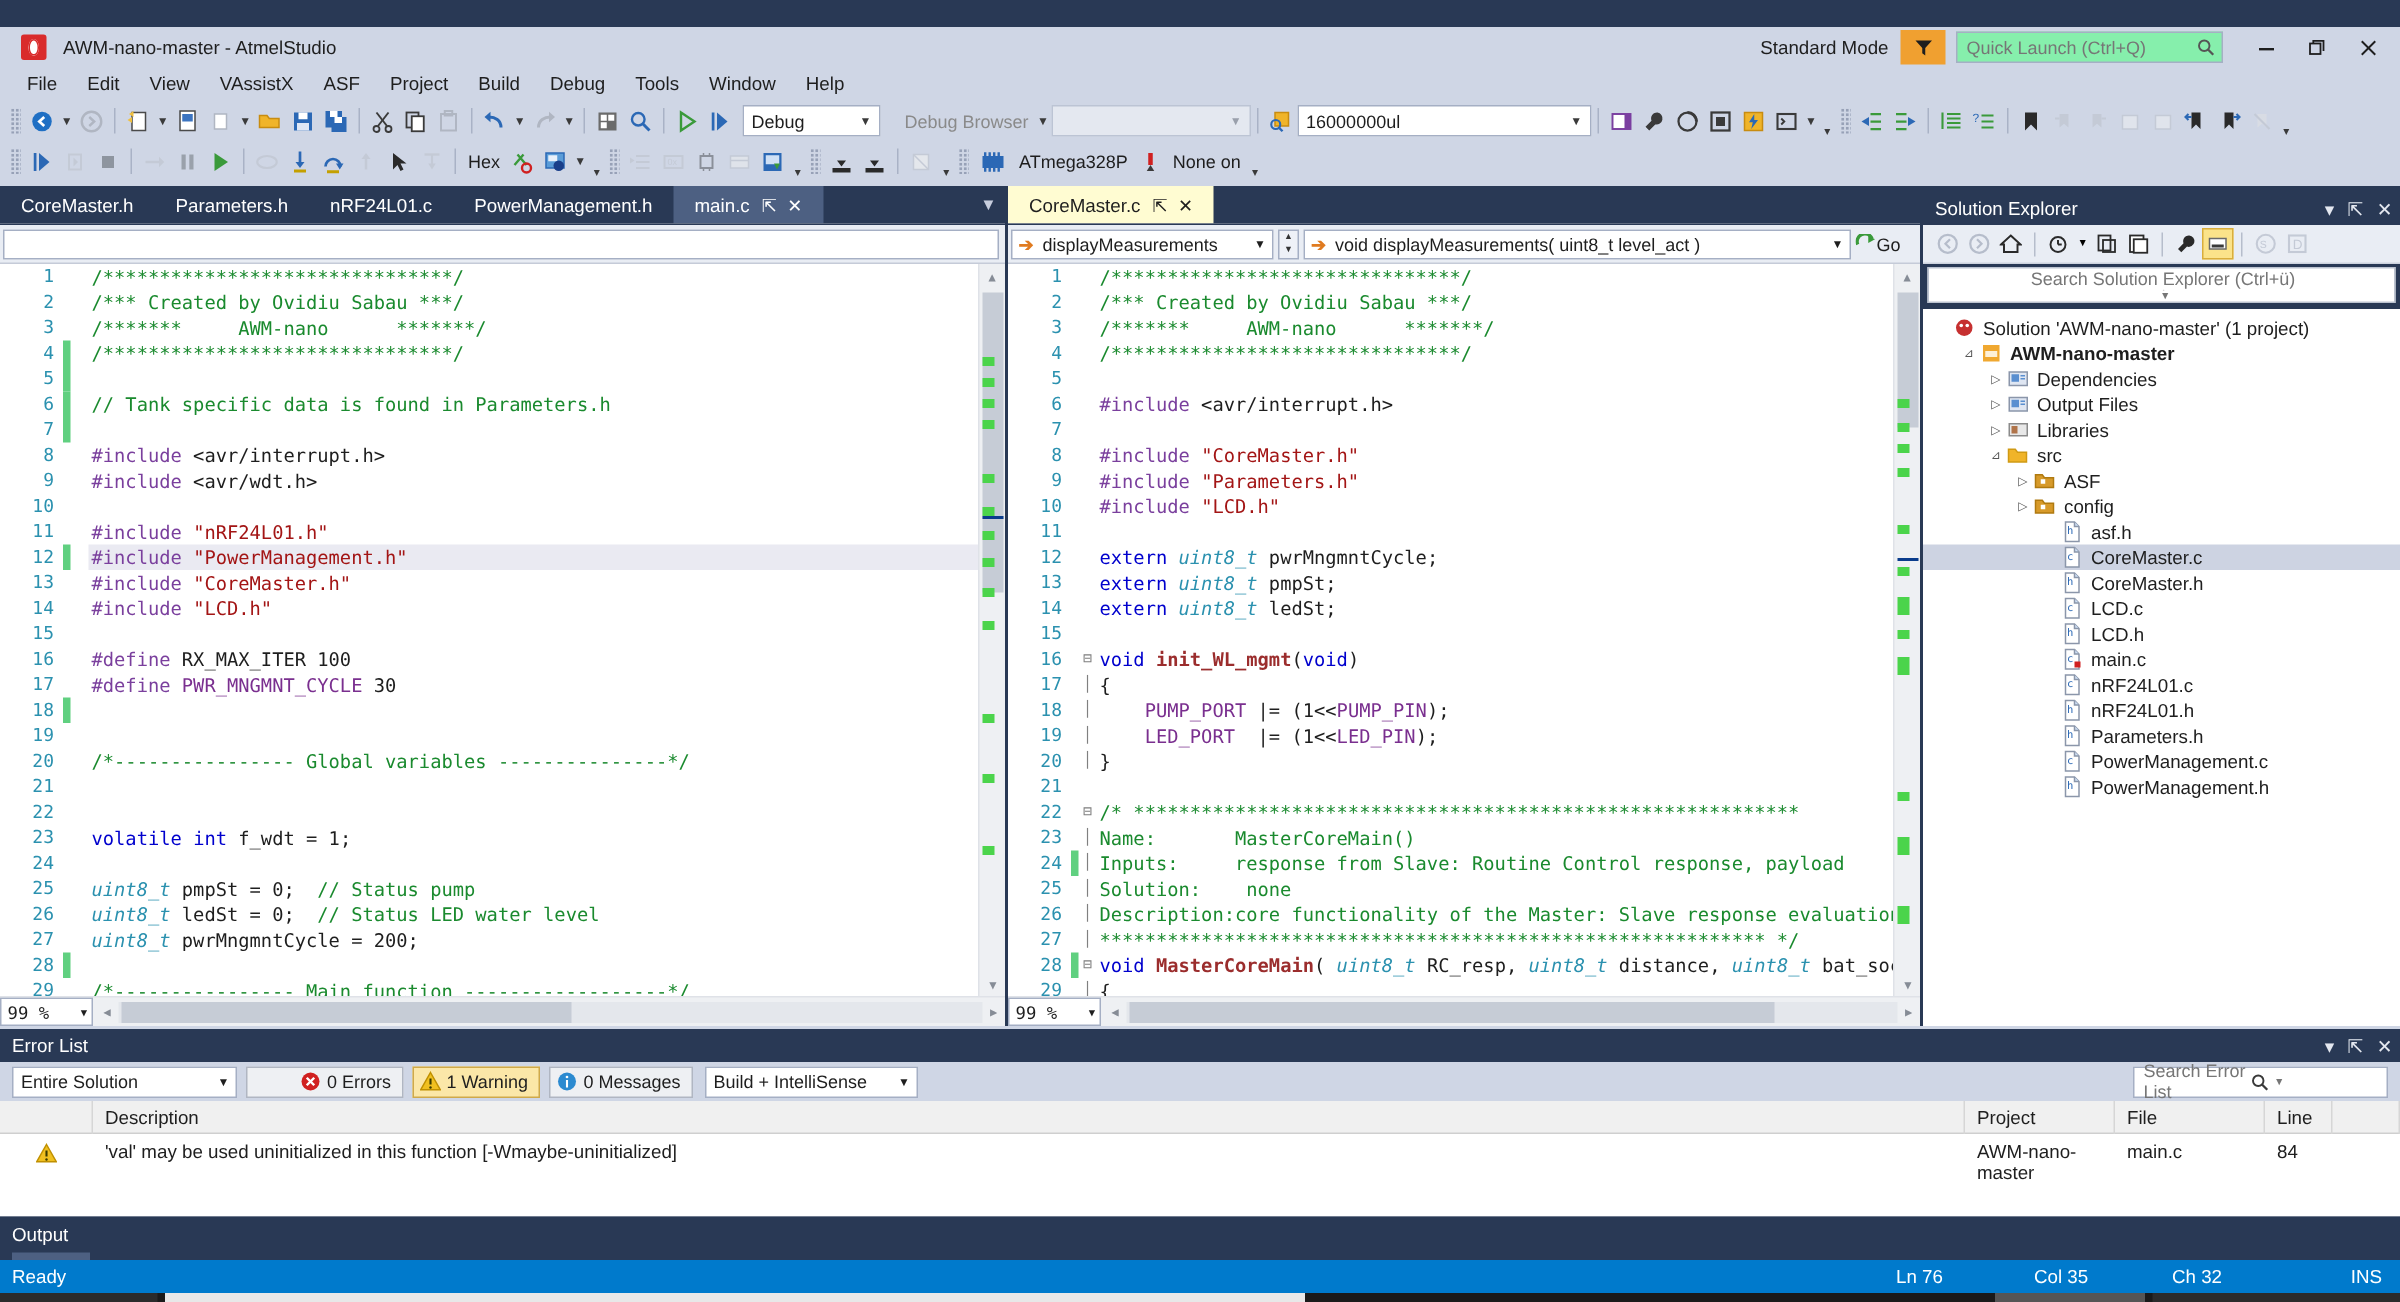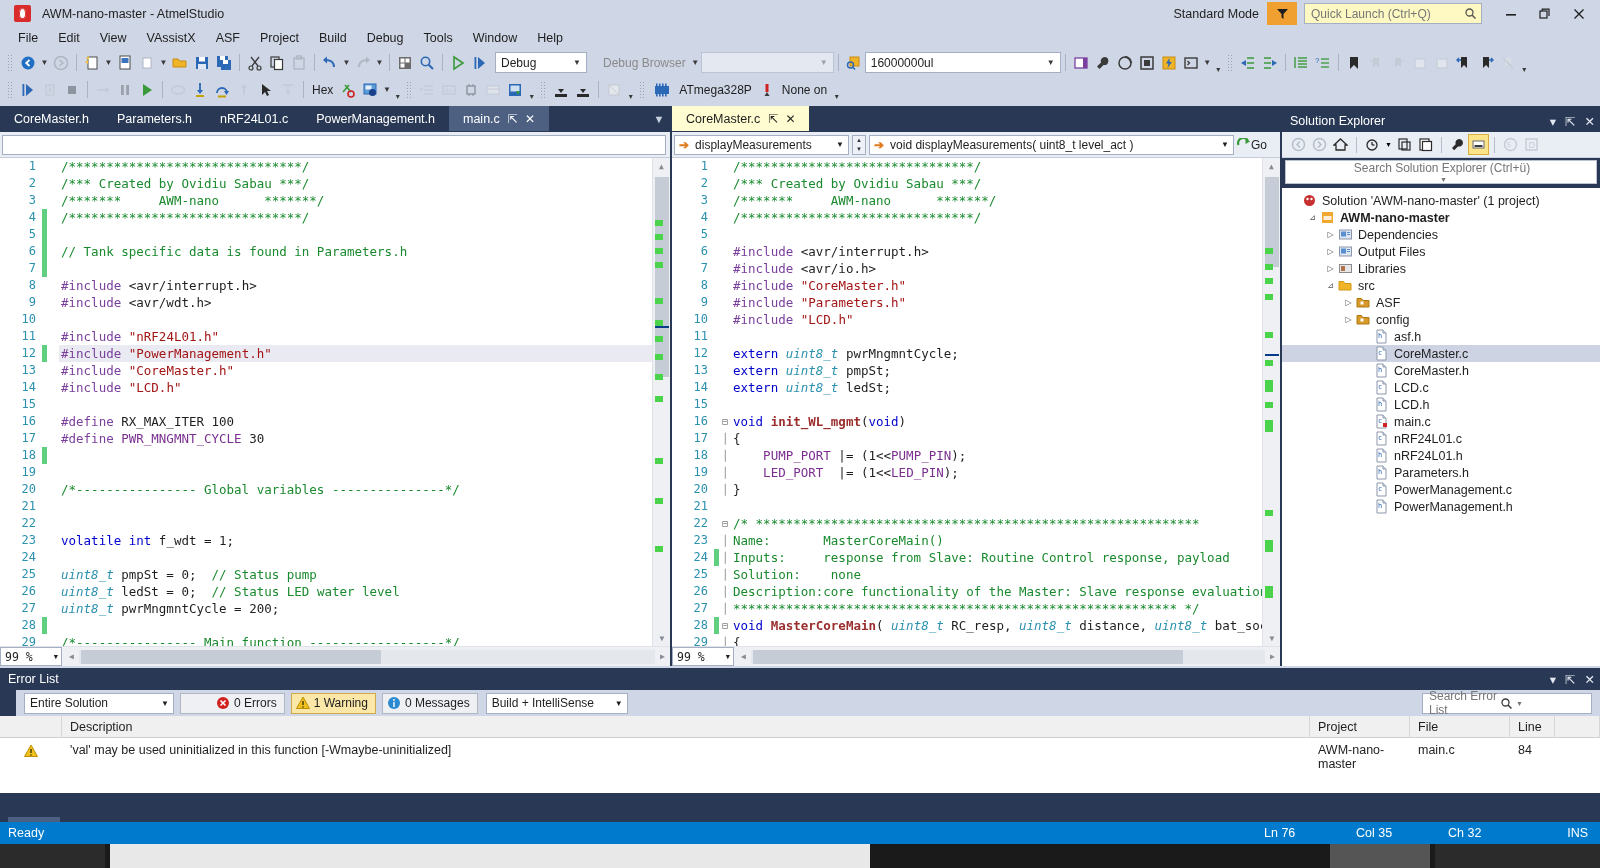--- a/index.html
+++ b/index.html
@@ -9,40 +9,41 @@
     font-size: 12px;
     background: #293955;
     overflow: hidden;
   }
   #app { position: relative; width: 1600px; height: 868px; background: #cfd6e5; }
 
   
   .titlebar {
     height: 27px; background: #cfd6e5; display: flex; align-items: center;
     position: relative;
+    margin-top: 18px;
   }
   .app-logo {
     width: 17px; height: 17px; margin-left: 14px; margin-right: 11px;
     background: #d92b2b; border-radius: 2px; position: relative;
     display:flex; align-items:center; justify-content:center;
   }
   .app-logo::after {
     content:""; width:7px; height:11px; background:#fff; border-radius:50% 50% 45% 45%;
     box-shadow: inset 0 0 0 1px #d92b2b;
   }
   .title-text { font-size: 12.5px; color: #1e1e1e; }
   .title-right { position: absolute; right: 0; top: 0; height: 27px; display:flex; align-items:center; }
   .std-mode { font-size: 12.5px; color: #1e1e1e; margin-right: 8px; }
   .mode-badge {
     width: 30px; height: 23px; background: #f0a030; display:flex;
     align-items:center; justify-content:center; margin-right: 7px;
   }
   .mode-badge svg { display:block; }
   .quick-launch {
-    width: 178px; height: 21px; background: #fef9c3; border: 1px solid #a5afc4;
+    width: 178px; height: 21px; background: #86efac; border: 1px solid #a5afc4;
     display: flex; align-items: center; padding: 0 4px 0 6px; color: #767676;
     font-size: 12px; margin-right: 12px;
   }
   .quick-launch span { flex: 1; }
   .win-btn { width: 34px; height: 27px; display:flex; align-items:center; justify-content:center;
     color:#1e1e1e; font-size: 13px; }
   .win-btn:last-child { margin-right: 4px; }
 
   
   .menubar { height: 22px; background: #cfd6e5; display: flex; align-items: center; padding-left: 8px; }
@@ -162,21 +163,21 @@
      white-space:nowrap; }
   .tree-row.sel { background:#cdd3e2; }
   .tw { width:13px; flex:none; text-align:center; color:#575757; font-size:8px; }
   .ticon { width:17px; flex:none; display:flex; align-items:center; justify-content:center; margin-right:4px; }
   .bold { font-weight:bold; }
 
   
   .errlist { position:absolute; left:0; top:668px; width:1600px; height:125px; background:#293955; }
   .el-hdr { height:22px; display:flex; align-items:center; padding-left:8px; color:#fff; font-size:12.5px; }
   .el-hdr .ctl { margin-left:auto; display:flex; align-items:center; padding-right:5px; gap:9px; color:#e4e8f0; }
-  .el-tb { height:26px; background:#cfd6e5; display:flex; align-items:center; padding-left:8px;margin-left:16px; }
+  .el-tb { height:26px; background:#cfd6e5; display:flex; align-items:center; padding-left:8px; }
   .el-combo { height:21px; background:#fff; border:1px solid #a5afc4; display:flex; align-items:center;
      padding-left:5px; font-size:12px; color:#1e1e1e; }
   .el-combo .ar { margin-left:auto; margin-right:4px; font-size:8px; }
   .el-toggle { height:21px; background:#fbe7a8; border:1px solid #cfa94a; display:flex;
      align-items:center; padding:0 7px 0 4px; font-size:12px; color:#1e1e1e; margin-left:6px; gap:4px; }
   .el-search { height:21px; background:#fff; border:1px solid #a5afc4; display:flex;
      align-items:center; padding:0 4px 0 6px; font-size:12px; color:#767676; margin-left:auto; margin-right:8px; width:170px;}
   .el-search span { flex:1; }
   .el-grid { position:absolute; left:0; right:0; top:48px; bottom:0; background:#fff; }
   .el-colhdr { height:22px; background:#f0f0f0; display:flex; align-items:center;
@@ -818,21 +819,21 @@
           </div>
         </div>
         <div class="code-area" style="top:26px;">
           <div class="code-scroll" id="code-right">
               <div class="code-line"><div class="ln">1</div><div class="chg none"></div><div class="fold"></div><div class="code-text"><span class="cmt">/*******************************/</span></div></div>
               <div class="code-line"><div class="ln">2</div><div class="chg none"></div><div class="fold"></div><div class="code-text"><span class="cmt">/*** Created by Ovidiu Sabau ***/</span></div></div>
               <div class="code-line"><div class="ln">3</div><div class="chg none"></div><div class="fold"></div><div class="code-text"><span class="cmt">/*******     AWM-nano      *******/</span></div></div>
               <div class="code-line"><div class="ln">4</div><div class="chg none"></div><div class="fold"></div><div class="code-text"><span class="cmt">/*******************************/</span></div></div>
               <div class="code-line"><div class="ln">5</div><div class="chg none"></div><div class="fold"></div><div class="code-text"></div></div>
               <div class="code-line"><div class="ln">6</div><div class="chg none"></div><div class="fold"></div><div class="code-text"><span class="pp">#include</span><span class="pln"> &lt;avr/interrupt.h&gt;</span></div></div>
-              <div class="code-line"><div class="ln">7</div><div class="chg none"></div><div class="fold"></div><div class="code-text"><span class="pp">#include</span><span class="pln"> &lt;avr/io.h&gt;</span></div></div>
+              <div class="code-line"><div class="ln">7</div><div class="chg none"></div><div class="fold"></div></div>
               <div class="code-line"><div class="ln">8</div><div class="chg none"></div><div class="fold"></div><div class="code-text"><span class="pp">#include</span><span class="pln"> </span><span class="str">"CoreMaster.h"</span></div></div>
               <div class="code-line"><div class="ln">9</div><div class="chg none"></div><div class="fold"></div><div class="code-text"><span class="pp">#include</span><span class="pln"> </span><span class="str">"Parameters.h"</span></div></div>
               <div class="code-line"><div class="ln">10</div><div class="chg none"></div><div class="fold"></div><div class="code-text"><span class="pp">#include</span><span class="pln"> </span><span class="str">"LCD.h"</span></div></div>
               <div class="code-line"><div class="ln">11</div><div class="chg none"></div><div class="fold"></div><div class="code-text"></div></div>
               <div class="code-line"><div class="ln">12</div><div class="chg none"></div><div class="fold"></div><div class="code-text"><span class="kw">extern</span><span class="pln"> </span><span class="typ">uint8_t</span><span class="pln"> pwrMngmntCycle;</span></div></div>
               <div class="code-line"><div class="ln">13</div><div class="chg none"></div><div class="fold"></div><div class="code-text"><span class="kw">extern</span><span class="pln"> </span><span class="typ">uint8_t</span><span class="pln"> pmpSt;</span></div></div>
               <div class="code-line"><div class="ln">14</div><div class="chg none"></div><div class="fold"></div><div class="code-text"><span class="kw">extern</span><span class="pln"> </span><span class="typ">uint8_t</span><span class="pln"> ledSt;</span></div></div>
               <div class="code-line"><div class="ln">15</div><div class="chg none"></div><div class="fold"></div><div class="code-text"></div></div>
               <div class="code-line"><div class="ln">16</div><div class="chg none"></div><div class="fold">⊟</div><div class="code-text"><span class="kw">void</span><span class="pln"> </span><span class="fn">init_WL_mgmt</span><span class="pln">(</span><span class="kw">void</span><span class="pln">)</span></div></div>
               <div class="code-line"><div class="ln">17</div><div class="chg none"></div><div class="fold">│</div><div class="code-text"><span class="pln">{</span></div></div>
@@ -1249,20 +1250,21 @@
         </div>
         <div style="width:1248px">'val' may be used uninitialized in this function [-Wmaybe-uninitialized]</div>
         <div style="width:100px">AWM-nano-master</div>
         <div style="width:100px">main.c</div>
         <div style="width:45px">84</div>
       </div>
     </div>
   </div>
 
   <div class="outputpanel">
+    <div class="out-label">Output</div>
     <div class="out-tabmark"></div>
   </div>
 
   <div class="statusbar">
     <div class="status-ready">Ready</div>
     <div class="status-right">
       <span>Ln 76</span>
       <span>Col 35</span>
       <span>Ch 32</span>
       <span class="ins">INS</span>

